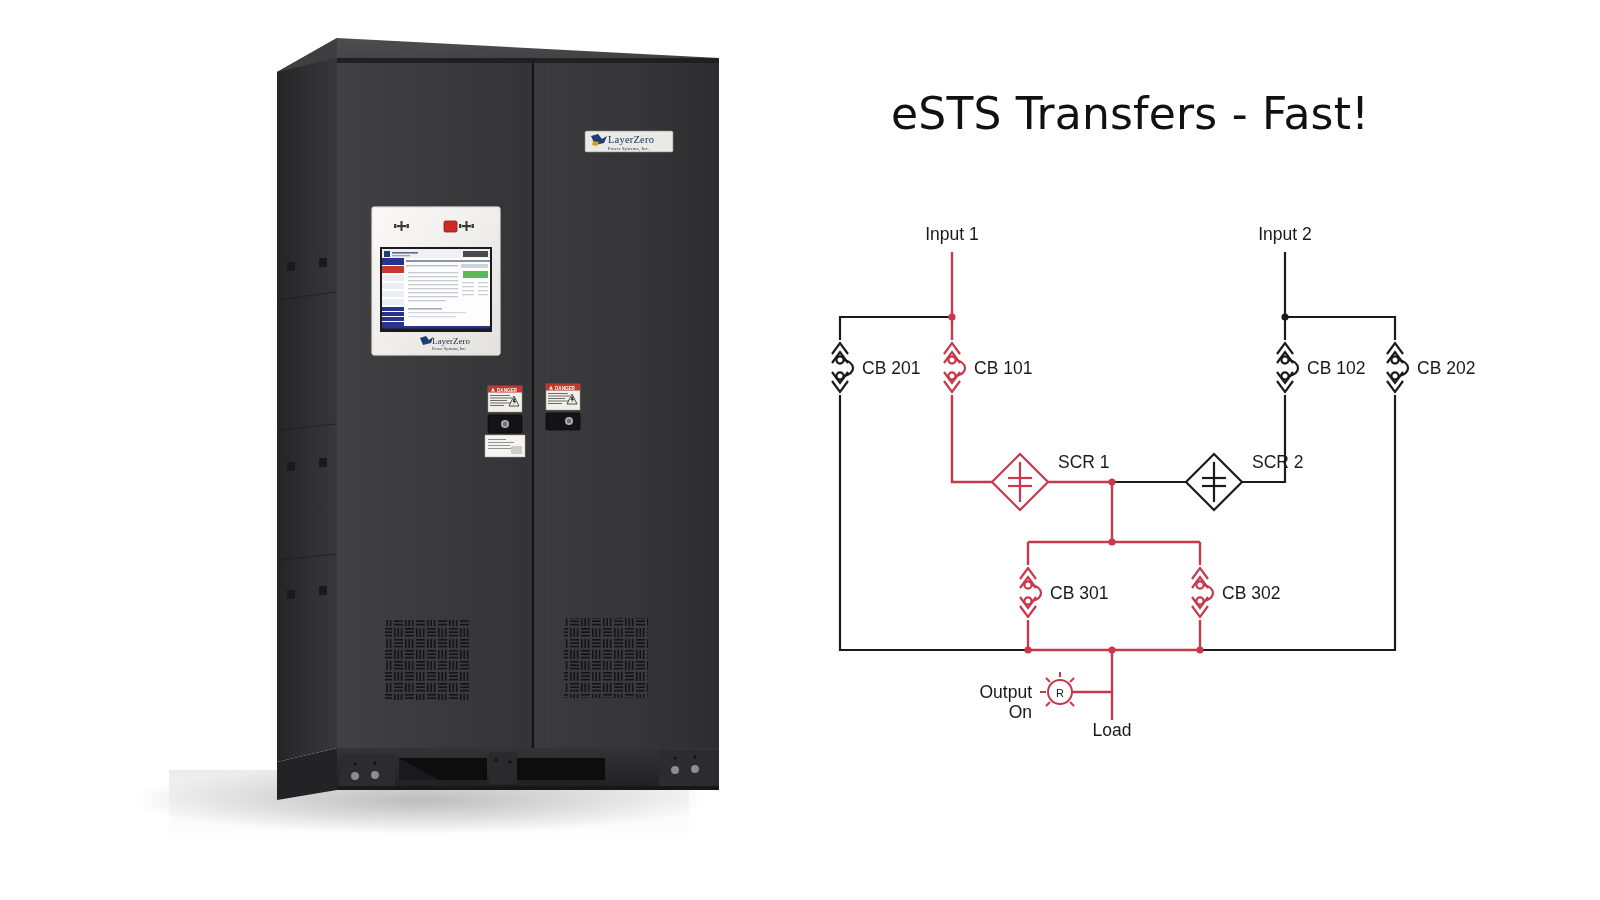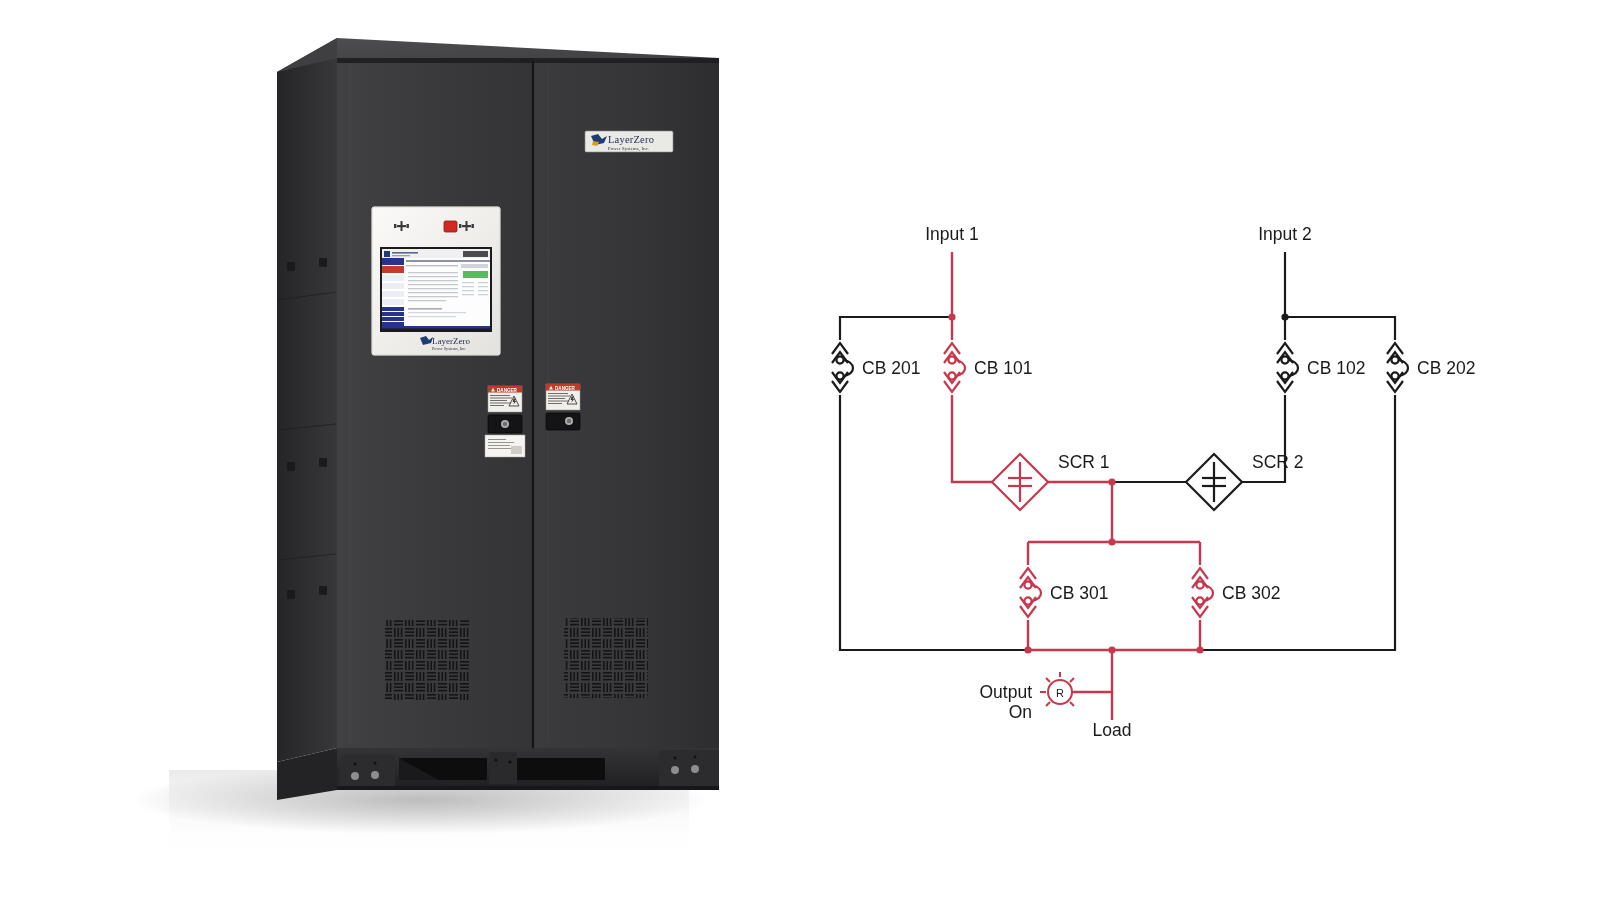--- a/index.html
+++ b/index.html
@@ -30,20 +30,21 @@
   .dlabel{
     font-family:"Liberation Sans","DejaVu Sans",sans-serif;
     font-size:17.5px;fill:#1a1a1a;
   }
 </style>
 </head>
 <body>
 
 <div id="stage">
 
+  <div id="title">eSTS Transfers - Fast!</div>
 
   <div id="photo">
     <svg width="780" height="900" viewBox="0 0 780 900" xmlns="http://www.w3.org/2000/svg">
       <defs>
         <linearGradient id="gDoorL" x1="0" y1="0" x2="1" y2="0">
           <stop offset="0" stop-color="#414143"></stop>
           <stop offset="0.5" stop-color="#3a3a3c"></stop>
           <stop offset="1" stop-color="#343436"></stop>
         </linearGradient>
         <linearGradient id="gDoorR" x1="0" y1="0" x2="1" y2="0">

